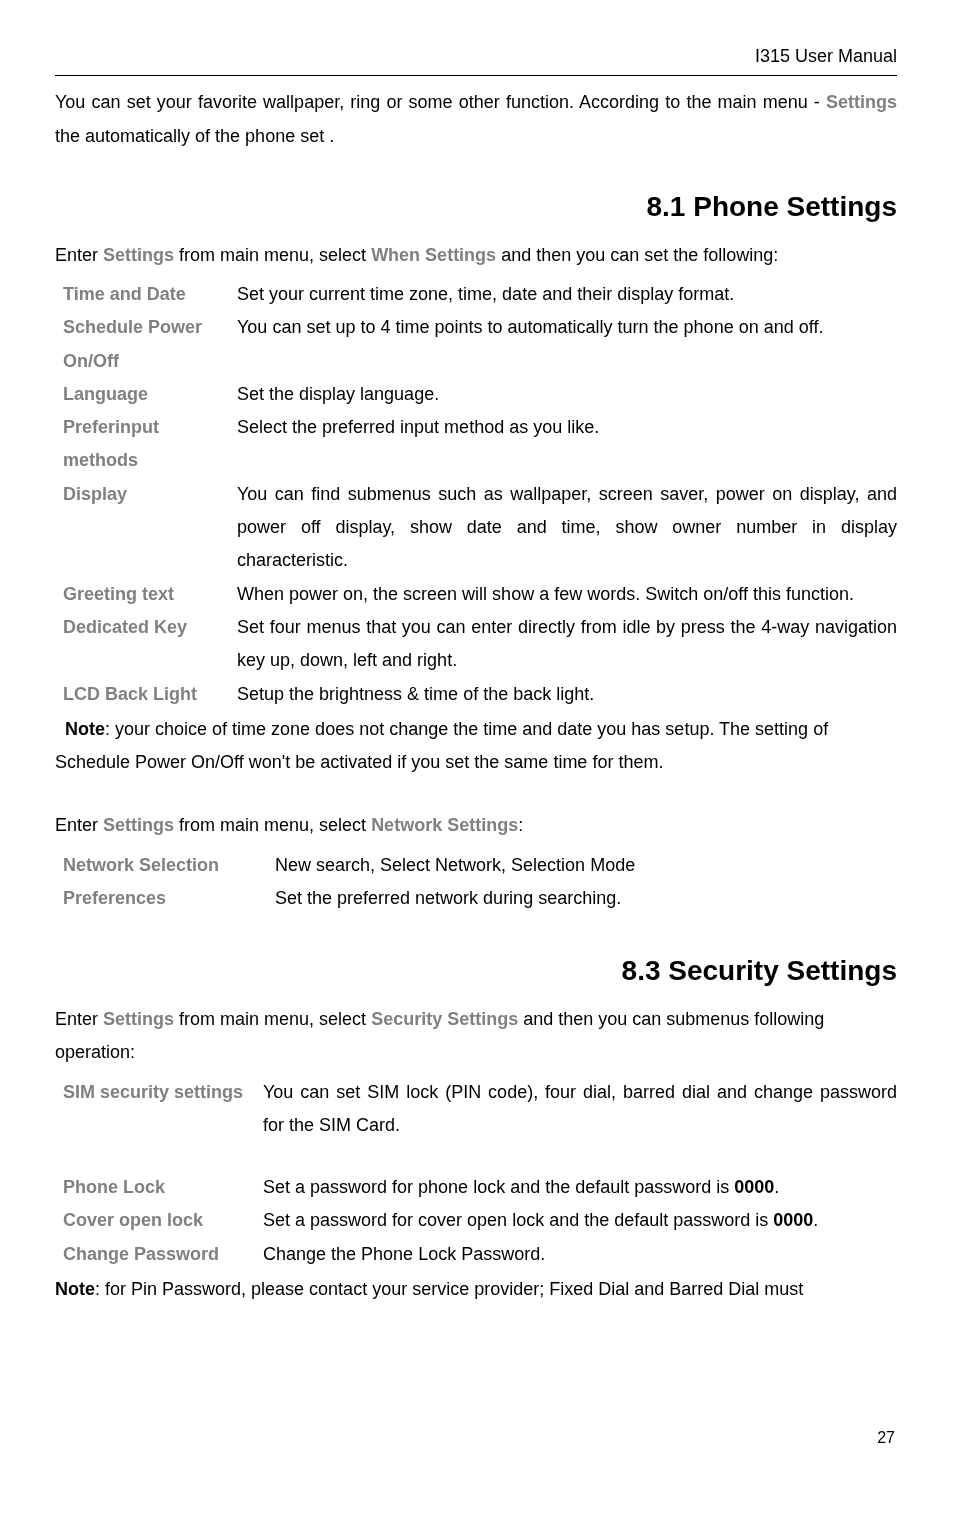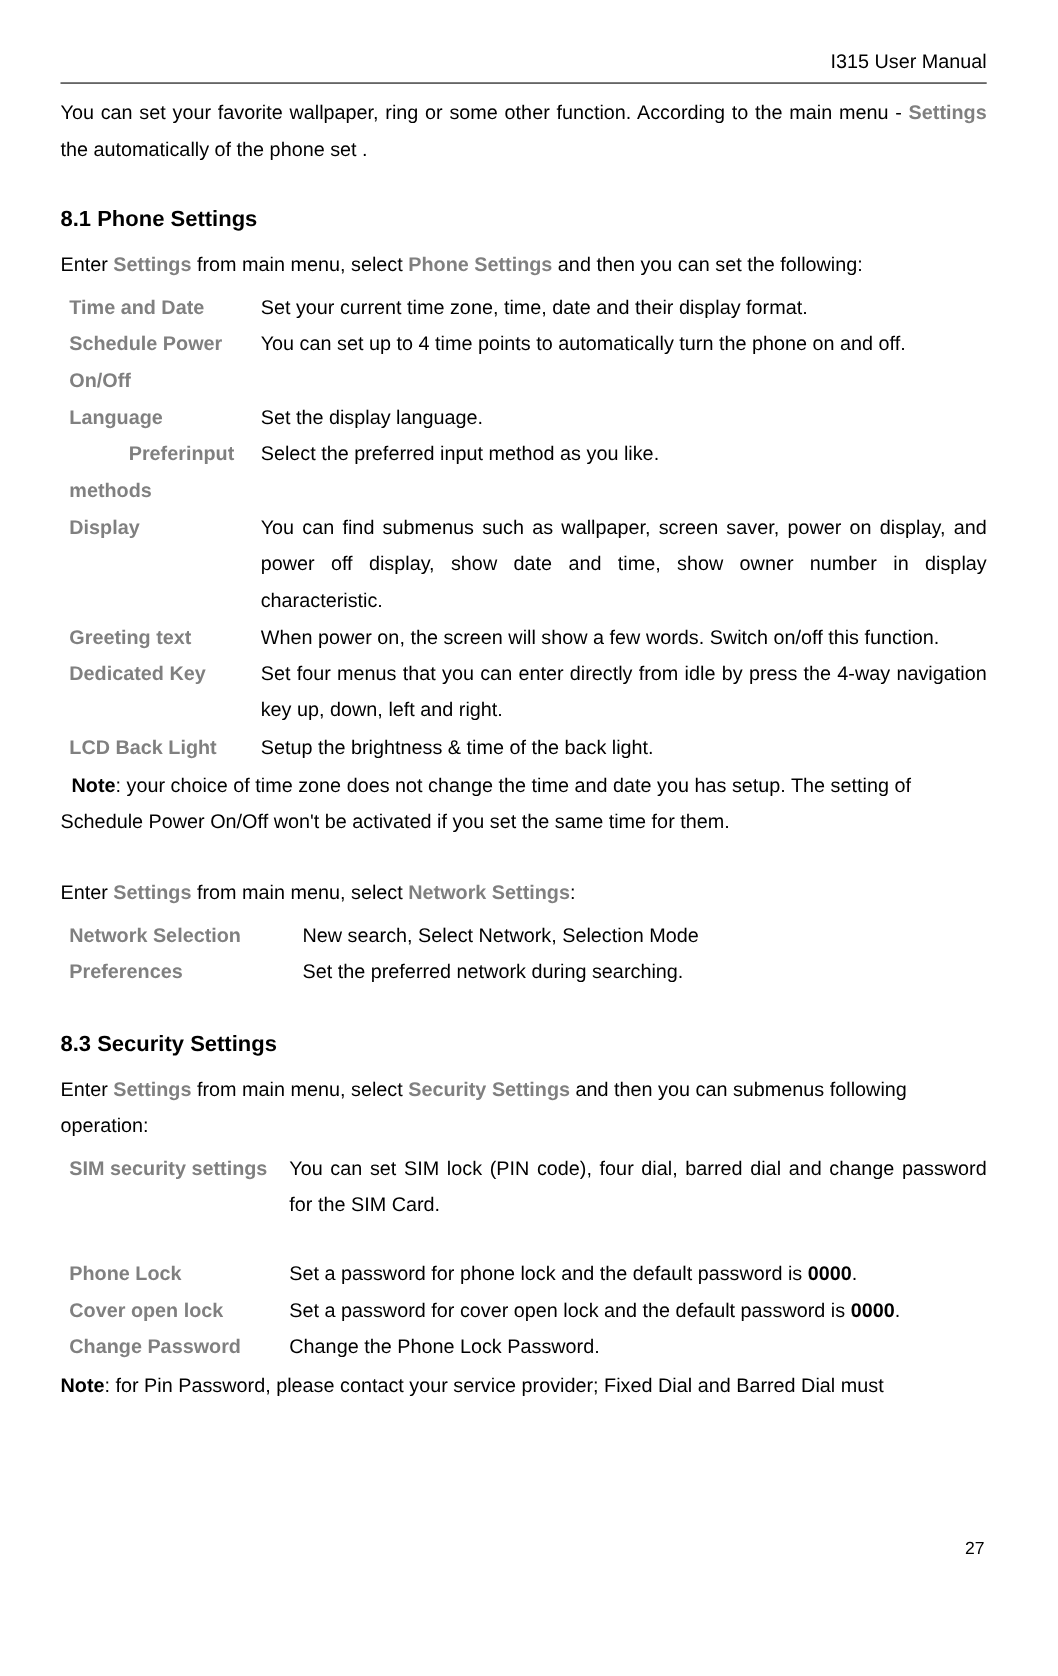--- a/index.html
+++ b/index.html
@@ -26,24 +26,25 @@
     }
     .inline-settings {
       color: #808080;
       font-weight: bold;
     }
     .inline-menu {
       color: #808080;
       font-weight: bold;
     }
     h2 {
-      font-size: 20px;
+      font-size: 28px;
       font-weight: bold;
       margin: 0 0 6px 0;
       color: #000;
+      text-align: right;
     }
     .section-intro {
       margin-bottom: 6px;
     }
     .settings-table {
       display: table;
       width: 100%;
       border-collapse: collapse;
     }
     .table-row {
@@ -62,21 +63,21 @@
     .label-cell-82 { width: 198px; }
     .label-cell-83 { width: 186px; }
     .desc-cell {
       display: table-cell;
       vertical-align: top;
       text-align: justify;
       line-height: 1.85;
     }
     .prefer-label {
       display: flex;
-      justify-content: flex-end;
+      justify-content: flex-start;
       width: 150px;
     }
     .note-line {
       margin-top: 2px;
     }
     .note-label {
       font-weight: bold;
     }
     .section {
       margin-bottom: 30px;
@@ -104,21 +105,21 @@
   <span>I315 User Manual</span>
 </div>
 
 <div class="intro-text">
   <span>You can set your favorite wallpaper, ring or some other function. According to the main menu - </span><span class="inline-settings">Settings</span><span> the automatically of the phone set .</span>
 </div>
 
 <div class="section">
   <h2>8.1 Phone Settings</h2>
   <div class="section-intro">
-    <span>Enter </span><span class="inline-settings">Settings</span><span> from main menu, select </span><span class="inline-menu">Phone Settings</span><span> and then you can set the following:</span>
+    <span>Enter </span><span class="inline-settings">Settings</span><span> from main menu, select </span><span class="inline-menu">When Settings</span><span> and then you can set the following:</span>
   </div>
 
   <div class="settings-table">
     <div class="table-row">
       <div class="label-cell label-cell-81">Time and Date</div>
       <div class="desc-cell">Set your current time zone, time, date and their display format.</div>
     </div>
     <div class="table-row">
       <div class="label-cell label-cell-81">Schedule Power On/Off</div>
       <div class="desc-cell">You can set up to 4 time points to automatically turn the phone on and off.</div>

